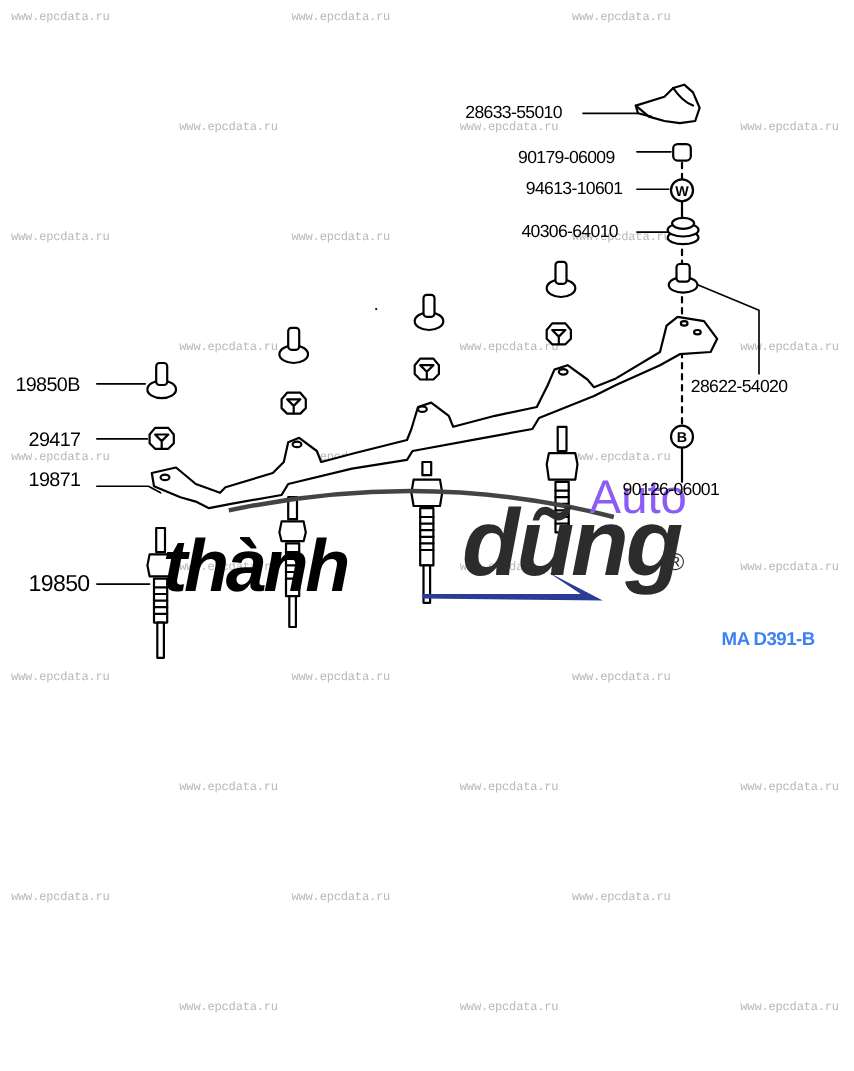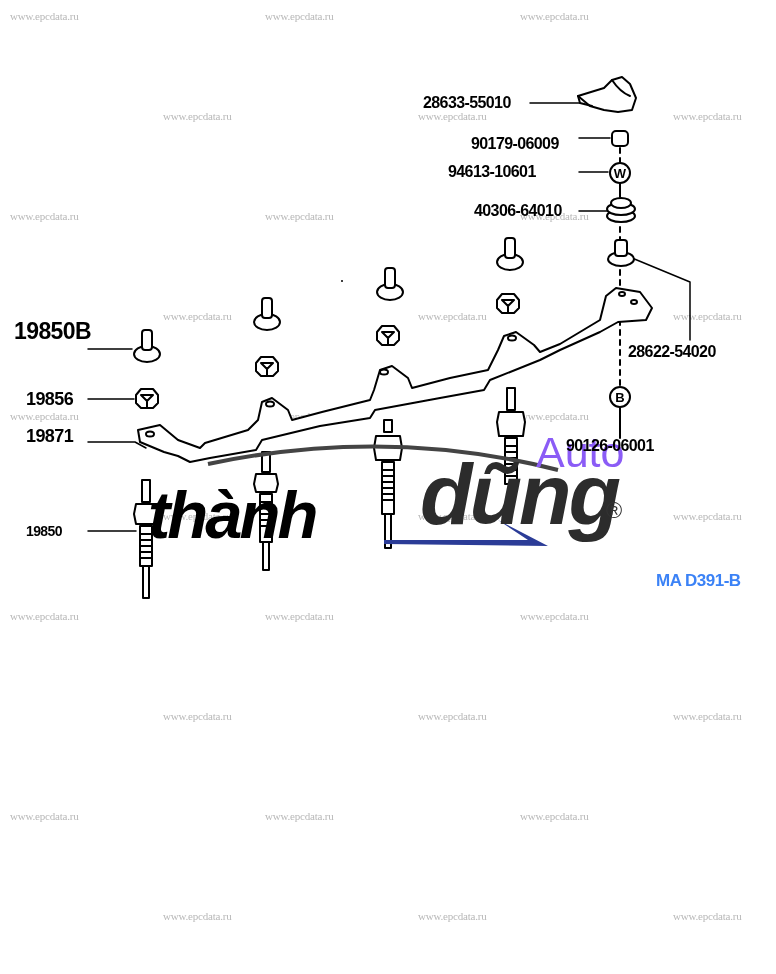--- a/index.html
+++ b/index.html
@@ -1,18 +1,18 @@
 <!DOCTYPE html>
 <html><head>
   <meta charset="utf-8">
   <style>
     html, body { margin:0; padding:0; background:#ffffff; }
     body { width:776px; height:974px; position:relative; overflow:hidden; font-family:"Liberation Sans", sans-serif; }
-    .wm { position:absolute; font-size:11px; color:#b8b8b8; font-family:Liberation Serif, serif; letter-spacing:-0.2px; white-space:nowrap; }
-    .lbl { position:absolute; font-size:16px; font-weight:bold; color:#000; white-space:nowrap; letter-spacing:-0.6px; line-height:18px; font-family:"Liberation Sans", sans-serif; }
+    .wm { position:absolute; font-size:11px; color:#b8b8b8; font-family:Liberation Mono, monospace; letter-spacing:-0.2px; white-space:nowrap; }
+    .lbl { position:absolute; font-size:16px; font-weight:normal; color:#000; white-space:nowrap; letter-spacing:-0.6px; line-height:18px; font-family:"Liberation Sans", sans-serif; }
     svg.diagram { position:absolute; left:0; top:0; }
     .logo-wrap { position:absolute; left:148px; top:440px; width:500px; height:120px; }
     .logo-thanh { position:absolute; left:0; top:4px; font-size:67px; font-weight:bold; font-style:italic; color:#000000; letter-spacing:-3px; line-height:100px; font-family:"Liberation Sans", sans-serif;margin-top:21px; }
     .logo-dung { position:absolute; left:232px; top:4px; font-size:86px; font-weight:bold; font-style:italic; color:#2c2c2c; letter-spacing:-3px; line-height:100px; font-family:"Liberation Sans", sans-serif;margin-left:40px; }
     .logo-auto { position:absolute; left:388px; top:-12px; font-size:43px; color:#8b5cf6; font-family:"Liberation Sans", sans-serif; }
     .logo-reg { position:absolute; left:458px; top:58px; font-size:22px; color:#333; font-family:"Liberation Sans", sans-serif; }
     .code { position:absolute; font-size:17px; font-weight:bold; color:#3b82f6; letter-spacing:-0.5px; font-family:"Liberation Sans", sans-serif; }
   </style>
 </head>
 <body>
@@ -183,22 +183,22 @@
     <path d="M236,100 L380,100 L350,80 L400,106 L236,104 Z" fill="#2b3c97"></path>
   </svg>
   <span class="logo-thanh">thành</span>
   <span class="logo-dung">dũng</span>
   <span class="logo-auto">Auto</span>
   <span class="logo-reg">®</span>
 </div>
 
 <span class="lbl" style="left:423px;top:94px">28633-55010</span>
 <span class="lbl" style="left:471px;top:135px">90179-06009</span>
-<span class="lbl" style="left:448px;top:163px">94613-10601</span>
+<span class="lbl" style="left:478px;top:163px">94613-10601</span>
 <span class="lbl" style="left:474px;top:202px">40306-64010</span>
 <span class="lbl" style="left:628px;top:343px">28622-54020</span>
 <span class="lbl" style="left:566px;top:437px">90126-06001</span>
-<span class="lbl" style="left:14px;top:322px;font-size:23px">19850B</span>
-<span class="lbl" style="left:26px;top:390px;font-size:18px">19856</span>
+<span class="lbl" style="left:14px;top:340px;font-size:18px">19850B</span>
+<span class="lbl" style="left:26px;top:390px;font-size:18px">29417</span>
 <span class="lbl" style="left:26px;top:427px;font-size:18px">19871</span>
-<span class="lbl" style="left:26px;top:522px;font-size:14px">19850</span>
+<span class="lbl" style="left:26px;top:522px;font-size:21px">19850</span>
 
 <span class="code" style="left:656px;top:571px">MA D391-B</span>
 
 </body></html>

